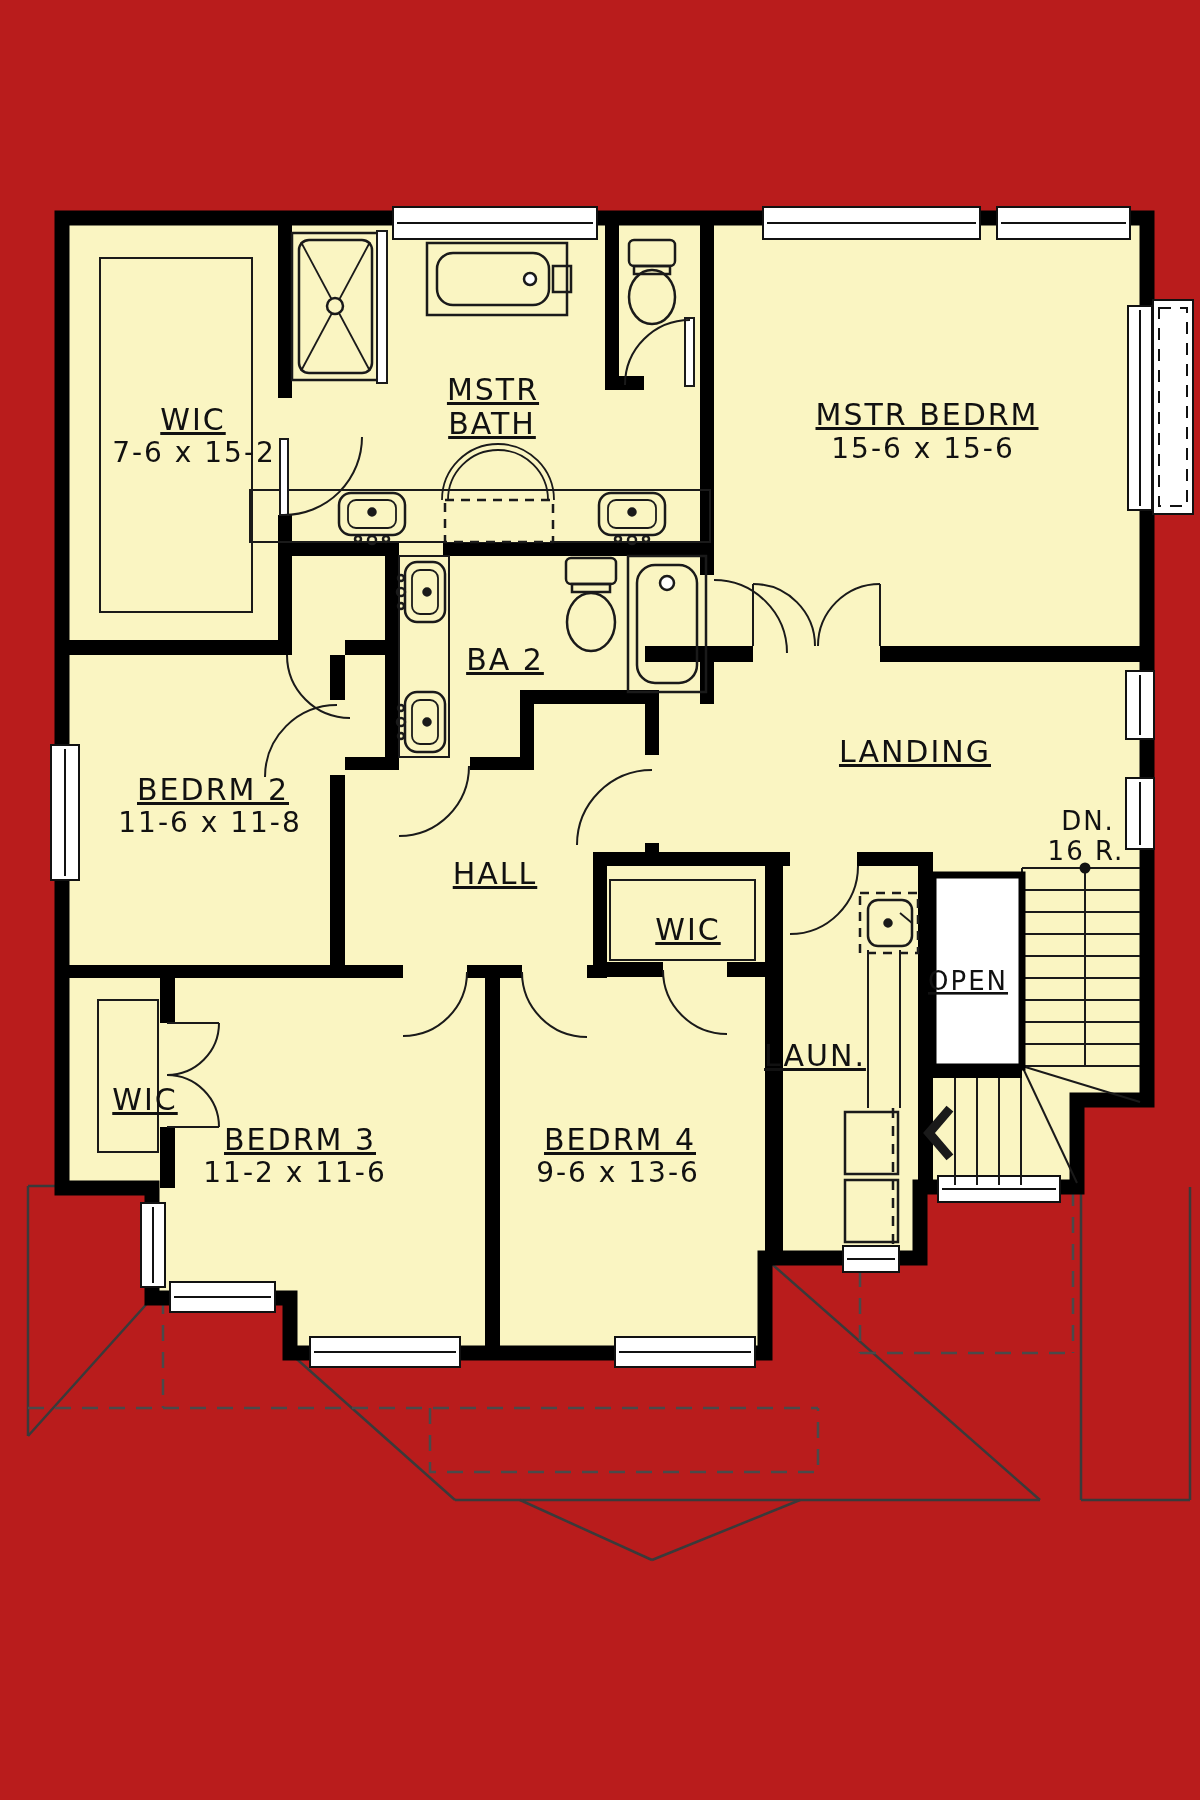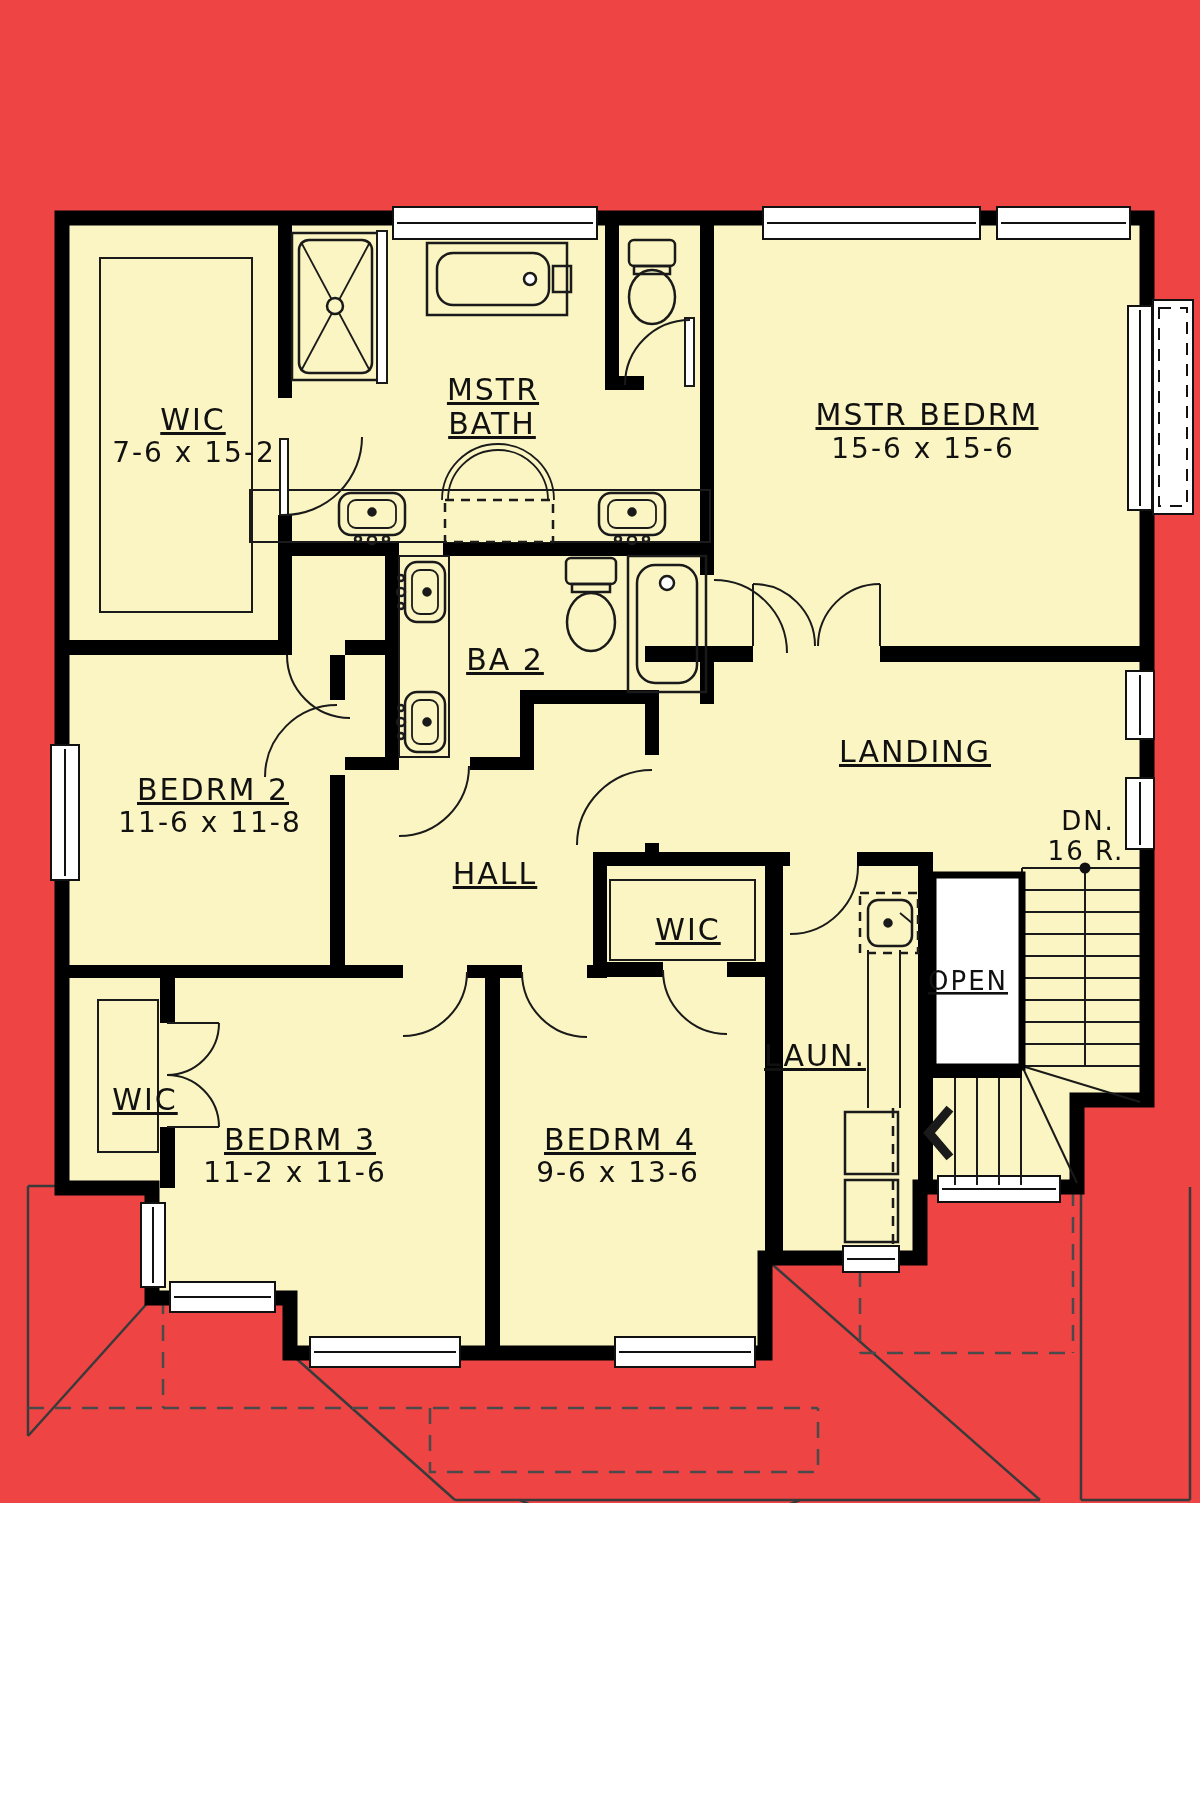--- a/index.html
+++ b/index.html
@@ -1,16 +1,16 @@
 <!DOCTYPE html>
 <html><head>
 <meta charset="utf-8">
 <style>
   html,body{margin:0;padding:0;background:#ffffff;}
-  .page{position:relative;width:1200px;height:1503px;background:#ef4444;overflow:hidden;}
+  .page{position:relative;width:1200px;height:1800px;background:#b91c1c;overflow:hidden;}
   svg{display:block;}
   text{font-family:"DejaVu Sans","Liberation Sans",sans-serif;fill:#111;letter-spacing:2px;}
   .room-name{font-size:30px;text-decoration:underline;}
   .room-dims{font-size:28px;}
   .small-note{font-size:26px;}
 </style>
 </head>
 <body>
 
 <div class="page">

